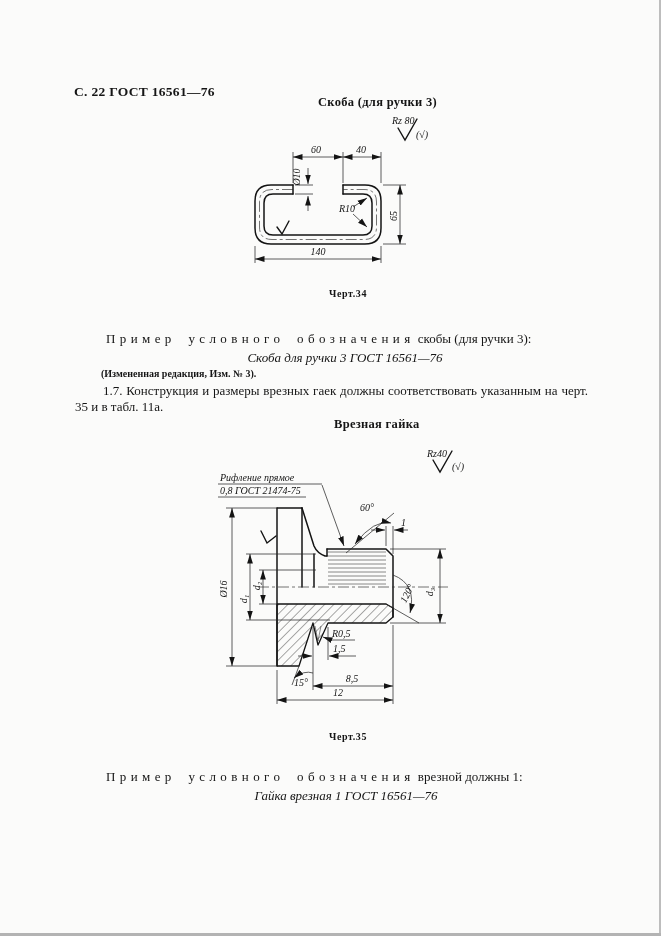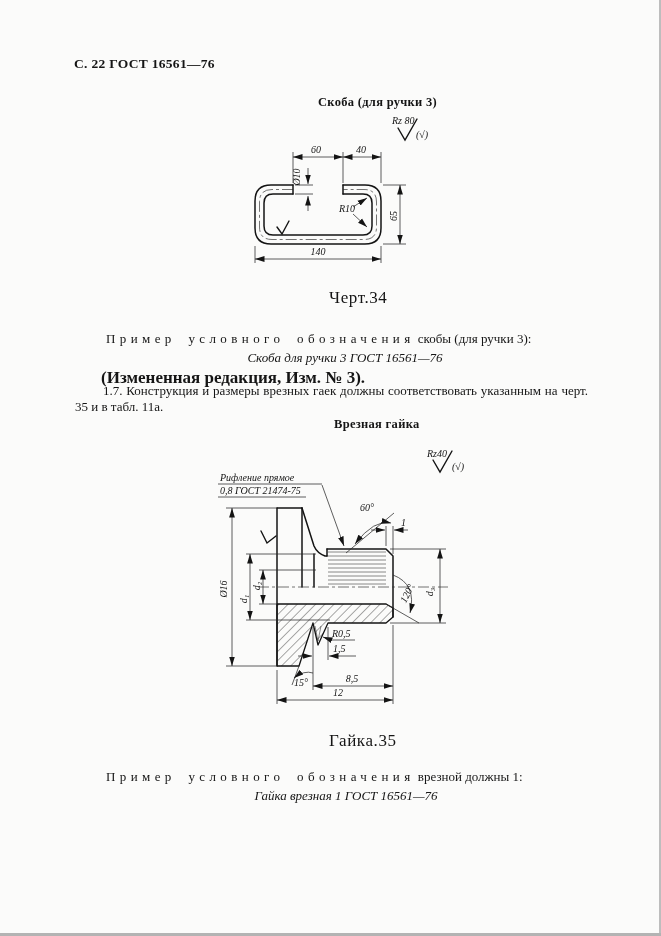--- a/index.html
+++ b/index.html
@@ -1,22 +1,22 @@
 <!DOCTYPE html>
 <html><head>
 <meta charset="utf-8">
 <style>
   html,body{margin:0;padding:0;background:#9a9a9a;}
   .page{position:relative;width:661px;height:936px;background:#fbfbfa;overflow:hidden;
         font-family:"Liberation Serif","DejaVu Serif",serif;color:#151515;}
   .abs{position:absolute;white-space:nowrap;}
-  .hdr{font-weight:bold;font-size:13.5px;letter-spacing:.3px;}
+  .hdr{font-weight:bold;font-size:13.5px;letter-spacing:.3px;margin-top:28px;}
   .figtitle{font-weight:bold;font-size:12.5px;letter-spacing:.3px;margin-left:8px;}
-  .caption{font-size:17px;letter-spacing:.6px;}
-  .bodytxt{font-size:17px;line-height:1.2;}
+  .caption{font-size:10px;letter-spacing:.6px;font-weight:bold;}
+  .bodytxt{font-size:10px;line-height:1.2;}
   .spaced{letter-spacing:4.4px;word-spacing:5px;margin-top:7px;}
   .rest{letter-spacing:normal;word-spacing:normal;text-align:center;}
   .ital{font-style:italic;}
   .bold{font-weight:bold;}
   .block{position:absolute;font-size:13px;line-height:1.22;}
   .just{text-align:justify;}
   .ctr{text-align:center;}
   svg.overlay{position:absolute;left:0;top:0;}
   .out{stroke:#141414;stroke-width:1.5;fill:none;stroke-linejoin:round;stroke-linecap:round;}
   .sec{stroke:#141414;stroke-width:1.3;stroke-linejoin:round;}
@@ -183,21 +183,21 @@
   </div>
 
   <div class="block ital ctr" style="left:85px;top:350px;width:520px">Скоба для ручки 3 ГОСТ 16561—76</div>
 
   <div class="abs bodytxt bold" style="left:101px;top:368px">(Измененная редакция, Изм. № 3).</div>
 
   <div class="block just" style="left:75px;top:383px;width:513px;text-indent:28px">1.7. Конструкция и размеры врезных гаек должны соответствовать указанным на черт. 35 и в табл. 11а.</div>
 
   <div class="abs figtitle" style="left:326px;top:417px">Врезная гайка</div>
 
-  <div class="abs caption" style="left:329px;top:731px">Гайка.35</div>
+  <div class="abs caption" style="left:329px;top:731px">Черт.35</div>
 
   <div class="block bodytxt" style="left:75px;top:769px;width:512px;text-indent:31px">
     <span class="spaced">Пример условного обозначения</span>
     <span class="rest">врезной должны 1:</span>
   </div>
 
   <div class="block ital ctr" style="left:86px;top:788px;width:520px">Гайка врезная 1 ГОСТ 16561—76</div>
 
   <div class="edge-r"></div>
   <div class="edge-b"></div>

